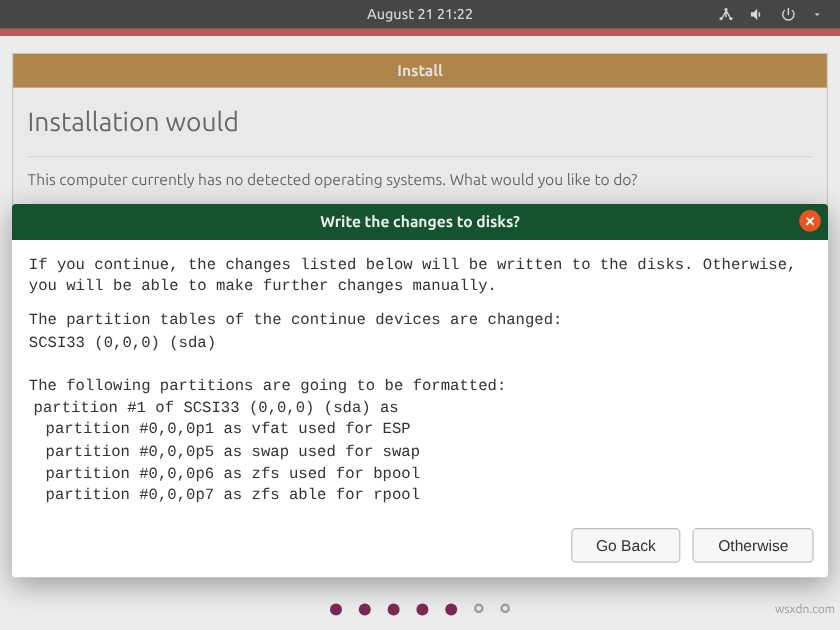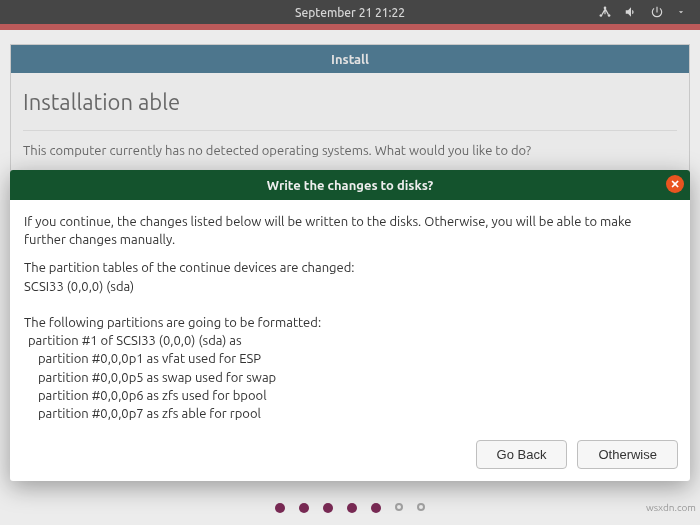--- a/index.html
+++ b/index.html
@@ -36,21 +36,21 @@
     }
     .window {
       margin: 14px 10px 0 10px;
       border: 1px solid #c8c8c8;
       background: #fafafa;
       height: 430px;
       position: relative;
     }
     .window-titlebar {
       height: 28px;
-      background: #0c4a6e;
+      background: #a16207;
       color: #eee;
       display: flex;
       align-items: center;
       justify-content: center;
       font-size: 13px;
       font-weight: 600;
     }
     .window-body {
       padding: 16px 12px;
       color: #333;
@@ -138,20 +138,21 @@
       justify-content: center;
       color: #fff;
       font-size: 11px;
       cursor: pointer;
     }
     .dialog-body {
       padding: 12px 14px 10px 14px;
       font-size: 13px;
       color: #333;
       line-height: 1.4;
+      font-family: Liberation Mono, monospace;
     }
     .dialog-body p { margin-bottom: 10px; }
     .indent1 { padding-left: 4px; }
     .indent2 { padding-left: 14px; }
     .dialog-footer {
       display: flex;
       justify-content: flex-end;
       gap: 10px;
       padding: 8px 12px 12px;
     }
@@ -160,21 +161,21 @@
       bottom: 12px; right: 4px;
       font-size: 10px;
       color: #999;
     }
     svg { fill: currentColor; }
   </style>
 </head>
 <body>
 
 <div class="topbar">
-  <span class="topbar-time">September 21  21:22</span>
+  <span class="topbar-time">August 21  21:22</span>
   <div class="topbar-icons">
     <span>
         <svg width="14" height="14" viewBox="0 0 24 24">
           <circle cx="12" cy="5" r="2.3"></circle>
           <circle cx="5" cy="18" r="2.3"></circle>
           <circle cx="19" cy="18" r="2.3"></circle>
           <path d="M11 6h2v10h-2zM6 16l5-9 1.7 1-5 9zM17 17l-5-9 1.7-1 5 9z"></path>
         </svg>
       </span>
     <span>
@@ -194,21 +195,21 @@
       </span>
   </div>
 </div>
 <div class="accent-strip"></div>
 
 <div class="window">
   <div class="window-titlebar">
     <span>Install</span>
   </div>
   <div class="window-body">
-    <div class="page-title">Installation able</div>
+    <div class="page-title">Installation would</div>
     <div class="divider"></div>
     <div class="prompt-text">This computer currently has no detected operating systems. What would you like to do?</div>
   </div>
   <div class="window-footer">
     <button class="btn disabled">Back</button>
     <button class="btn disabled">Install Now</button>
   </div>
 </div>
 
 <div class="overlay"></div>

